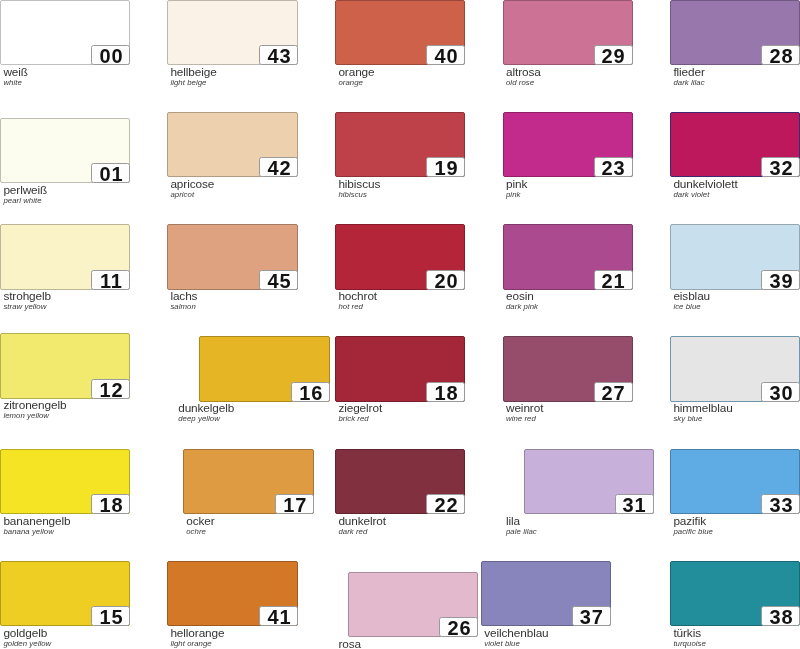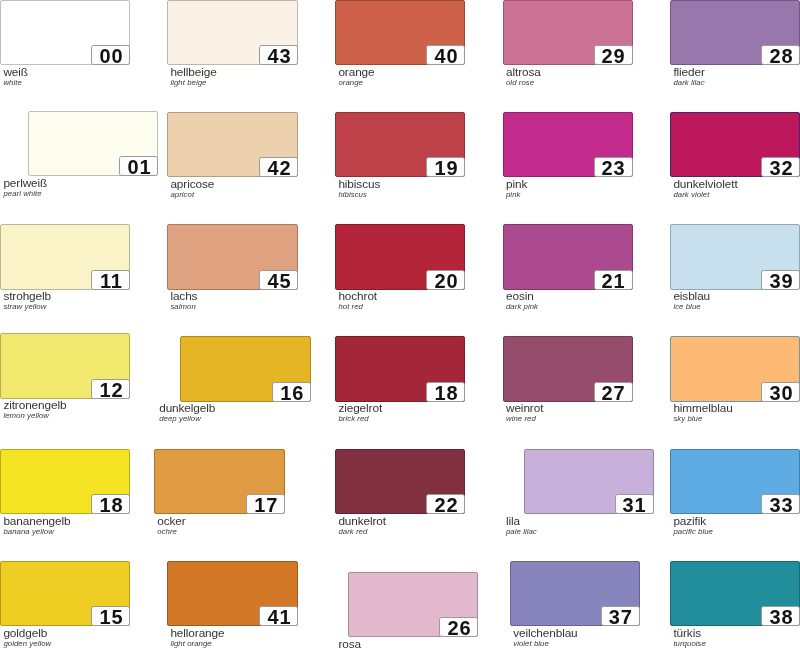--- a/index.html
+++ b/index.html
@@ -111,21 +111,21 @@
     </div>
     <div class="cell" style="left: 670.2px; width: 130.3px; top: 0.2px;">
       <div class="swatch" style="width:130.3px;height:64.8px;background:#9777AC;border-color:rgb(113,89,129)">
         <div class="codebox">28</div>
       </div>
       <div class="labels">
         <div class="de">flieder</div>
         <div class="en">dark lilac</div>
       </div>
     </div>
-    <div class="cell" style="left: 0.2px; width: 108px; top: 111px; padding-left: 28px;">
+    <div class="cell" style="left: 0.2px; width: 108px; top: 118px;">
       <div class="swatch" style="width:130.3px;height:64.8px;background:#FDFDEF;border-color:rgb(190,190,179)">
         <div class="codebox">01</div>
       </div>
       <div class="labels">
         <div class="de">perlweiß</div>
         <div class="en">pearl white</div>
       </div>
     </div>
     <div class="cell" style="left: 167.2px; width: 131.3px; top: 112.2px;">
       <div class="swatch" style="width:131.3px;height:64.8px;background:#EDD0AD;border-color:rgb(178,156,130)">
@@ -210,21 +210,21 @@
     </div>
     <div class="cell" style="left: 0.2px; width: 130.3px; top: 333px;">
       <div class="swatch" style="width:130.3px;height:65.8px;background:#F1EA6E;border-color:rgb(181,176,83)">
         <div class="codebox">12</div>
       </div>
       <div class="labels">
         <div class="de">zitronengelb</div>
         <div class="en">lemon yellow</div>
       </div>
     </div>
-    <div class="cell" style="left: 156px; width: 131.3px; top: 336.2px; padding-left: 24px;">
+    <div class="cell" style="left: 175px; width: 131.3px; top: 336.2px; padding-left: 24px;">
       <div class="swatch" style="width:131.3px;height:65.8px;background:#E5B526;border-color:rgb(172,136,29)">
         <div class="codebox">16</div>
       </div>
       <div class="labels">
         <div class="de">dunkelgelb</div>
         <div class="en">deep yellow</div>
       </div>
     </div>
     <div class="cell" style="left: 335.2px; width: 130.3px; top: 336.2px;">
       <div class="swatch" style="width:130.3px;height:65.8px;background:#A32639;border-color:rgb(122,29,43)">
@@ -238,38 +238,38 @@
     <div class="cell" style="left: 502.8px; width: 129.8px; top: 336.2px;">
       <div class="swatch" style="width:129.8px;height:65.8px;background:#954D6B;border-color:rgb(112,58,80)">
         <div class="codebox">27</div>
       </div>
       <div class="labels">
         <div class="de">weinrot</div>
         <div class="en">wine red</div>
       </div>
     </div>
     <div class="cell" style="left: 670.2px; width: 130.3px; top: 336.2px;">
-      <div class="swatch" style="width:130.3px;height:65.8px;background:#fdba74;border-color:rgb(110,150,173)">
+      <div class="swatch" style="width:130.3px;height:65.8px;background:#e5e5e5;border-color:rgb(110,150,173)">
         <div class="codebox">30</div>
       </div>
       <div class="labels">
         <div class="de">himmelblau</div>
         <div class="en">sky blue</div>
       </div>
     </div>
     <div class="cell" style="left: 0.2px; width: 130.3px; top: 449.2px;">
       <div class="swatch" style="width:130.3px;height:64.8px;background:#F5E424;border-color:rgb(184,171,27)">
         <div class="codebox">18</div>
       </div>
       <div class="labels">
         <div class="de">bananengelb</div>
         <div class="en">banana yellow</div>
       </div>
     </div>
-    <div class="cell" style="left: 154px; width: 131.3px; top: 449.2px;">
+    <div class="cell" style="left: 183px; width: 131.3px; top: 449.2px;">
       <div class="swatch" style="width:131.3px;height:64.8px;background:#DF9B42;border-color:rgb(167,116,50)">
         <div class="codebox">17</div>
       </div>
       <div class="labels">
         <div class="de">ocker</div>
         <div class="en">ochre</div>
       </div>
     </div>
     <div class="cell" style="left: 335.2px; width: 130.3px; top: 449.2px;">
       <div class="swatch" style="width:130.3px;height:64.8px;background:#80303E;border-color:rgb(96,36,47)">
@@ -318,21 +318,21 @@
     </div>
     <div class="cell" style="left: 335.2px; width: 130.3px; top: 572px; padding-left: 13px;">
       <div class="swatch" style="width:130.3px;height:64.8px;background:#E3B9CE;border-color:rgb(170,139,155)">
         <div class="codebox">26</div>
       </div>
       <div class="labels">
         <div class="de">rosa</div>
         <div class="en">light pink</div>
       </div>
     </div>
-    <div class="cell" style="left: 510px; width: 129.8px; top: 561.2px;">
+    <div class="cell" style="left: 481px; width: 129.8px; top: 561.2px;">
       <div class="swatch" style="width:129.8px;height:64.8px;background:#8884BC;border-color:rgb(102,99,141)">
         <div class="codebox">37</div>
       </div>
       <div class="labels">
         <div class="de">veilchenblau</div>
         <div class="en">violet blue</div>
       </div>
     </div>
     <div class="cell" style="left: 670.2px; width: 130.3px; top: 561.2px;">
       <div class="swatch" style="width:130.3px;height:64.8px;background:#228D9B;border-color:rgb(26,106,116)">

